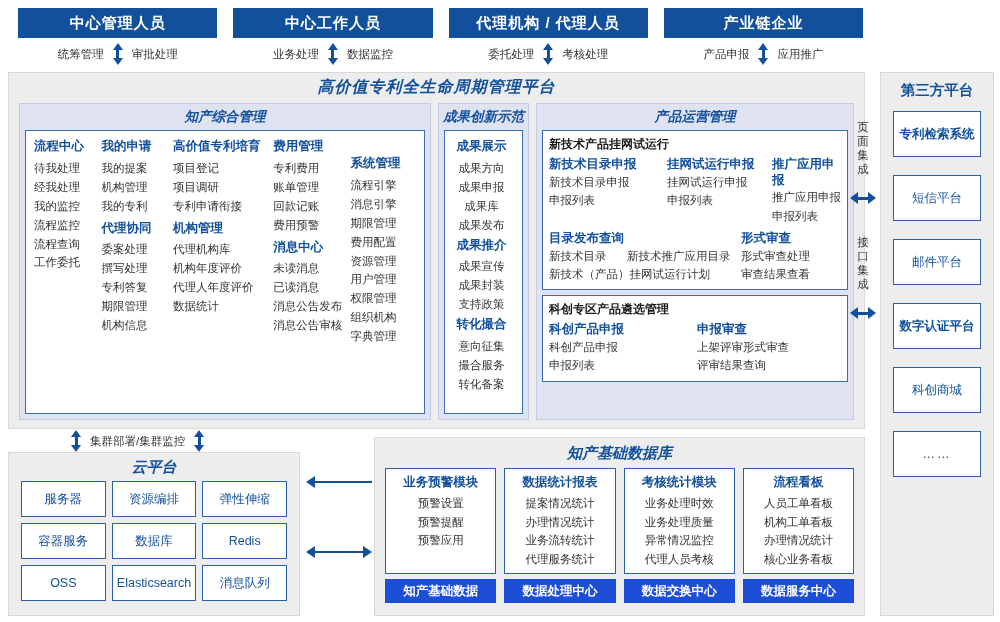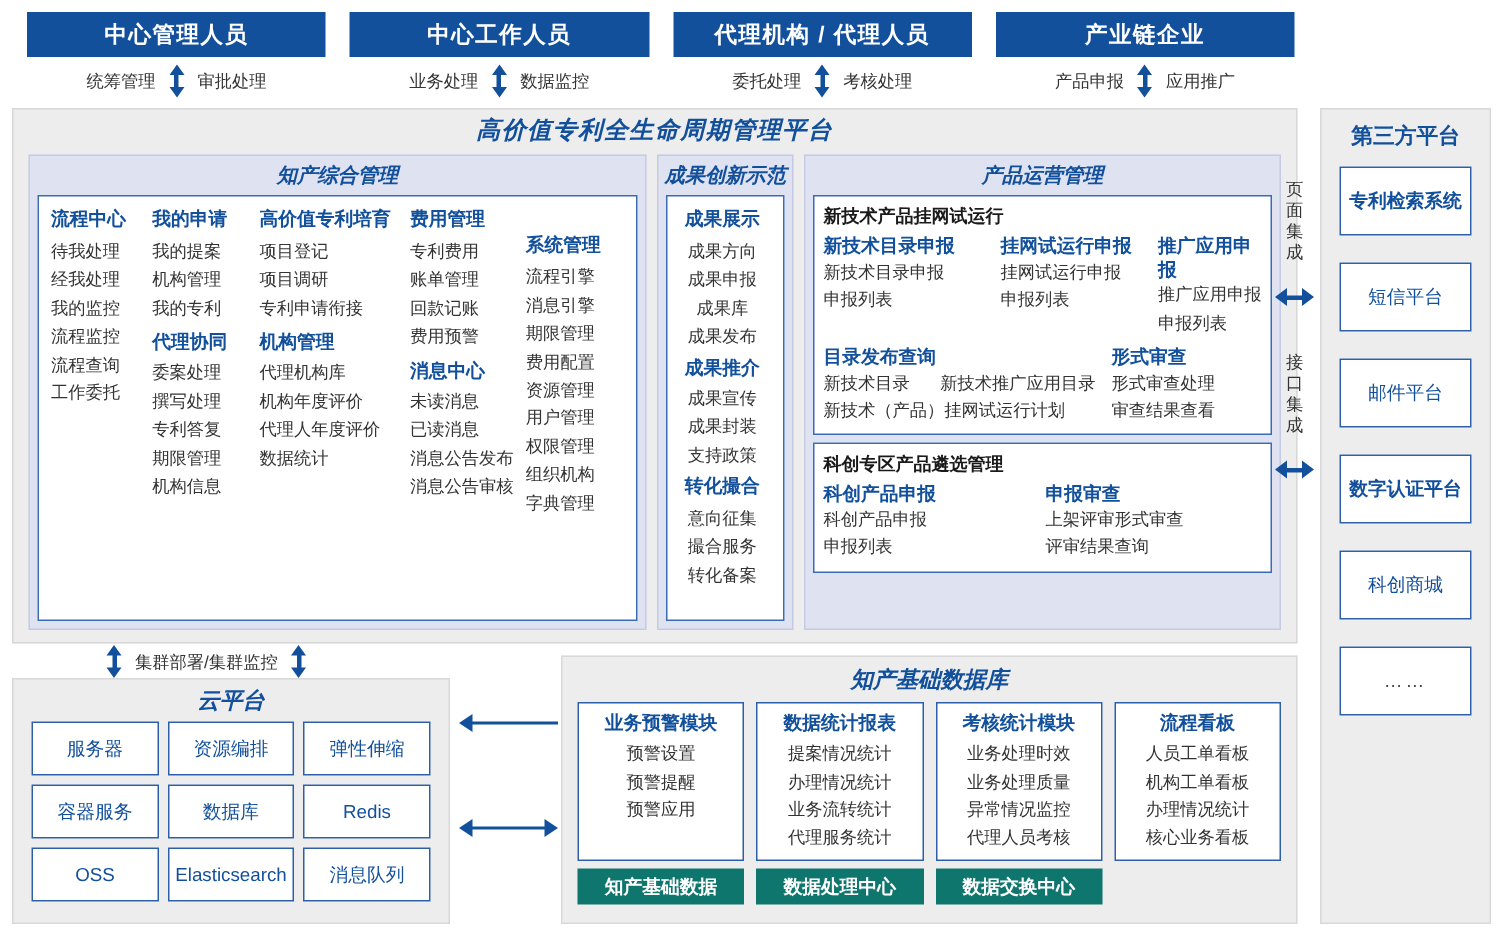--- a/index.html
+++ b/index.html
@@ -117,21 +117,21 @@
 
   
   .db{position:absolute;left:374px;top:437px;width:489px;height:177px;background:#ededed;border:1px solid #d8d8d8;}
   .db-title{height:30px;display:flex;align-items:center;justify-content:center;
     font-size:15px;font-weight:bold;font-style:italic;color:#12509C;}
   .db-cols{display:flex;gap:8px;padding:0 10px;}
   .dbcol{flex:1;display:flex;flex-direction:column;}
   .dbbox{background:#fff;border:1.3px solid #2c5fa8;height:106px;box-sizing:border-box;padding:5px 2px 0 2px;text-align:center;}
   .dbh{font-size:12.5px;font-weight:bold;color:#12509C;margin-bottom:3px;}
   .dbi{font-size:11.5px;color:#333;line-height:1.62;}
-  .dbfoot{margin-top:5px;height:24px;background:#0f766e;color:#fff;font-size:12.5px;font-weight:bold;
+  .dbfoot{margin-top:5px;height:24px;background:#1d4ed8;color:#fff;font-size:12.5px;font-weight:bold;
     display:flex;align-items:center;justify-content:center;}
 </style>
 </head>
 <body>
 
 <div class="page">
 
   <div class="roles">
     <div class="role">
       <div class="role-head">中心管理人员</div>
@@ -431,17 +431,18 @@
         <div class="dbfoot">数据交换中心</div>
       </div>
       <div class="dbcol">
         <div class="dbbox">
           <div class="dbh">流程看板</div>
           <div class="dbi">人员工单看板</div>
           <div class="dbi">机构工单看板</div>
           <div class="dbi">办理情况统计</div>
           <div class="dbi">核心业务看板</div>
         </div>
+        <div class="dbfoot">数据服务中心</div>
       </div>
     </div>
   </div>
 
 </div>
 
 </body></html>

